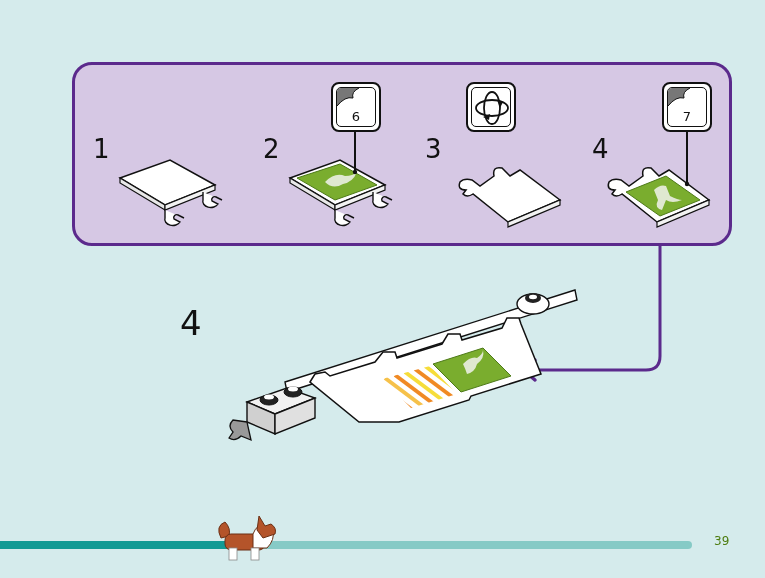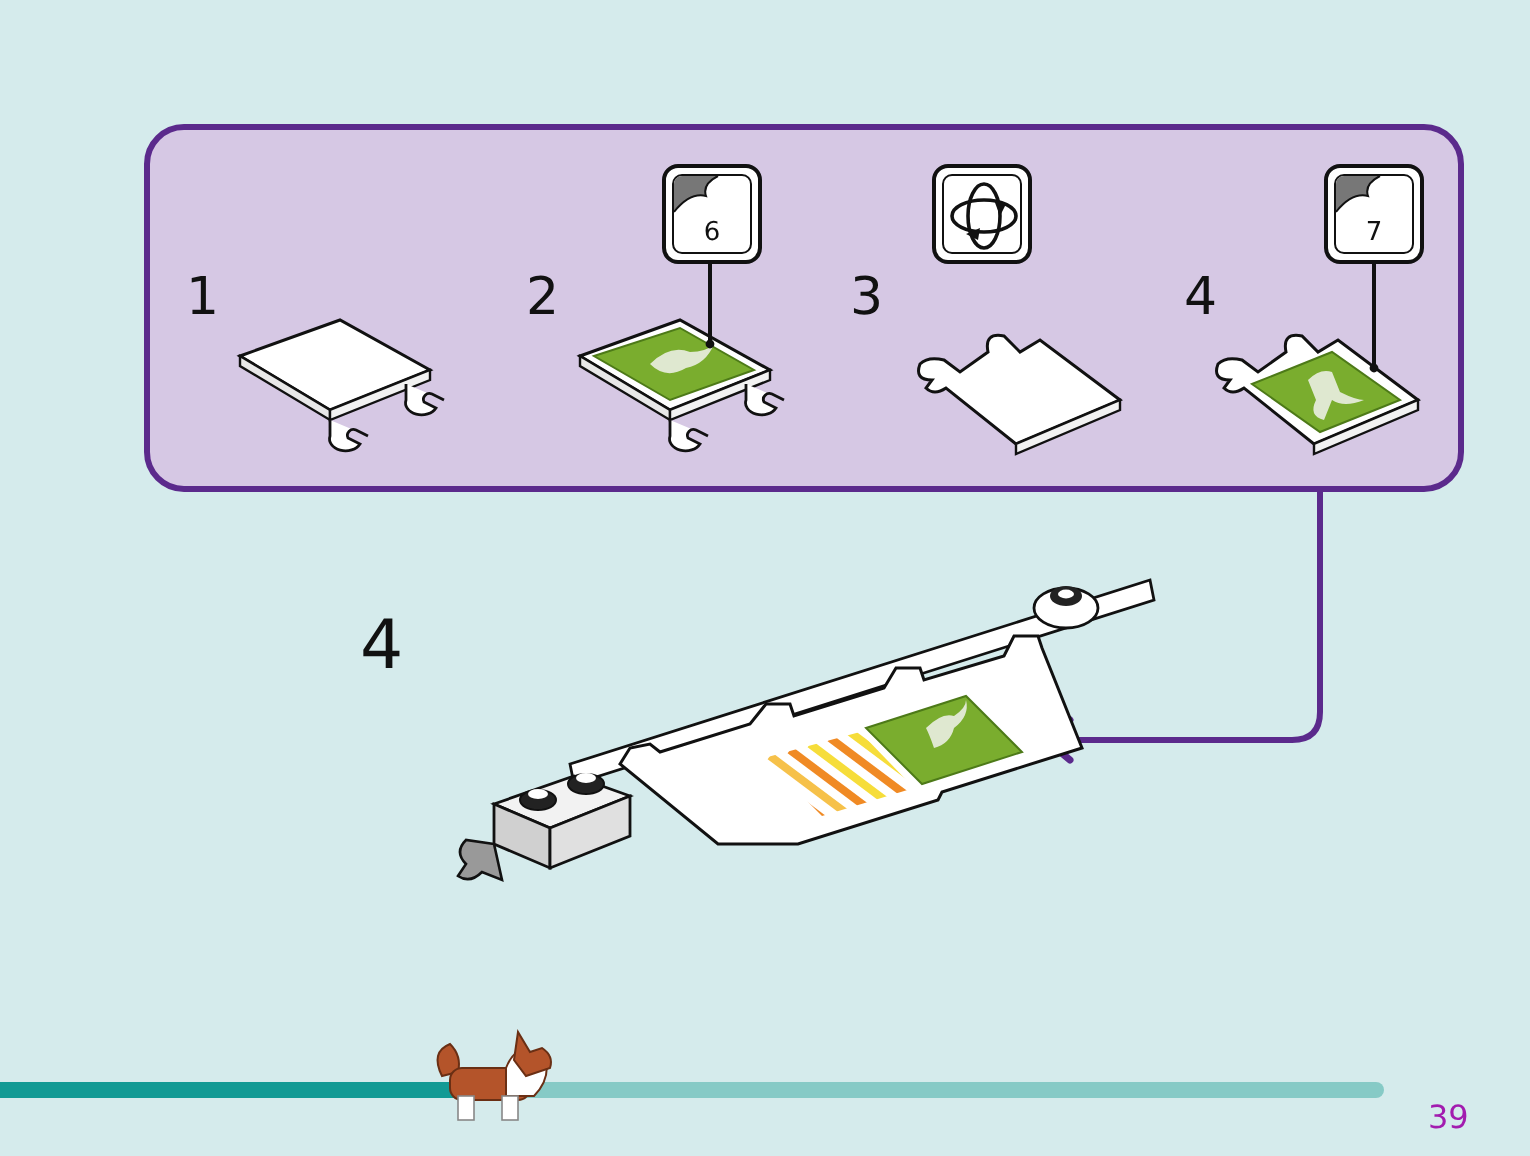--- a/index.html
+++ b/index.html
@@ -3,21 +3,21 @@
 <meta charset="utf-8">
 <style>
   html, body { margin:0; padding:0; }
   body { width:765px; height:578px; background:#d5ebec; position:relative; overflow:hidden; font-family:"DejaVu Sans", sans-serif; }
   .panel { position:absolute; left:72px; top:62px; width:660px; height:184px; background:#d6c8e4; border:3px solid #5b2a8c; border-radius:20px; box-sizing:border-box; }
   .step-num { position:absolute; font-size:26px; font-weight:normal; color:#111; line-height:1; }
   .callout { position:absolute; width:50px; height:50px; background:#fff; border:2.5px solid #111; border-radius:8px; box-sizing:border-box; }
   .callout .inner { position:absolute; left:3px; top:3px; right:3px; bottom:3px; border:1.5px solid #111; border-radius:5px; overflow:hidden; }
   .callout .qty { position:absolute; bottom:2px; left:0; right:0; text-align:center; font-size:13px; color:#111; }
   .big-step { position:absolute; left:180px; top:306px; font-size:34px; color:#111; line-height:1; }
-  .page-num { position:absolute; left:714px; top:534px; font-size:16px; color:#a21caf;margin-top:15px; }
+  .page-num { position:absolute; left:714px; top:534px; font-size:12px; color:#4d7c0f; }
   svg { position:absolute; overflow:visible; }
 </style>
 </head>
 <body>
 
 <div class="panel"></div>
 
 <div class="step-num" style="left:93px;top:136px;">1</div>
 <div class="step-num" style="left:263px;top:136px;">2</div>
 <div class="step-num" style="left:425px;top:136px;">3</div>

